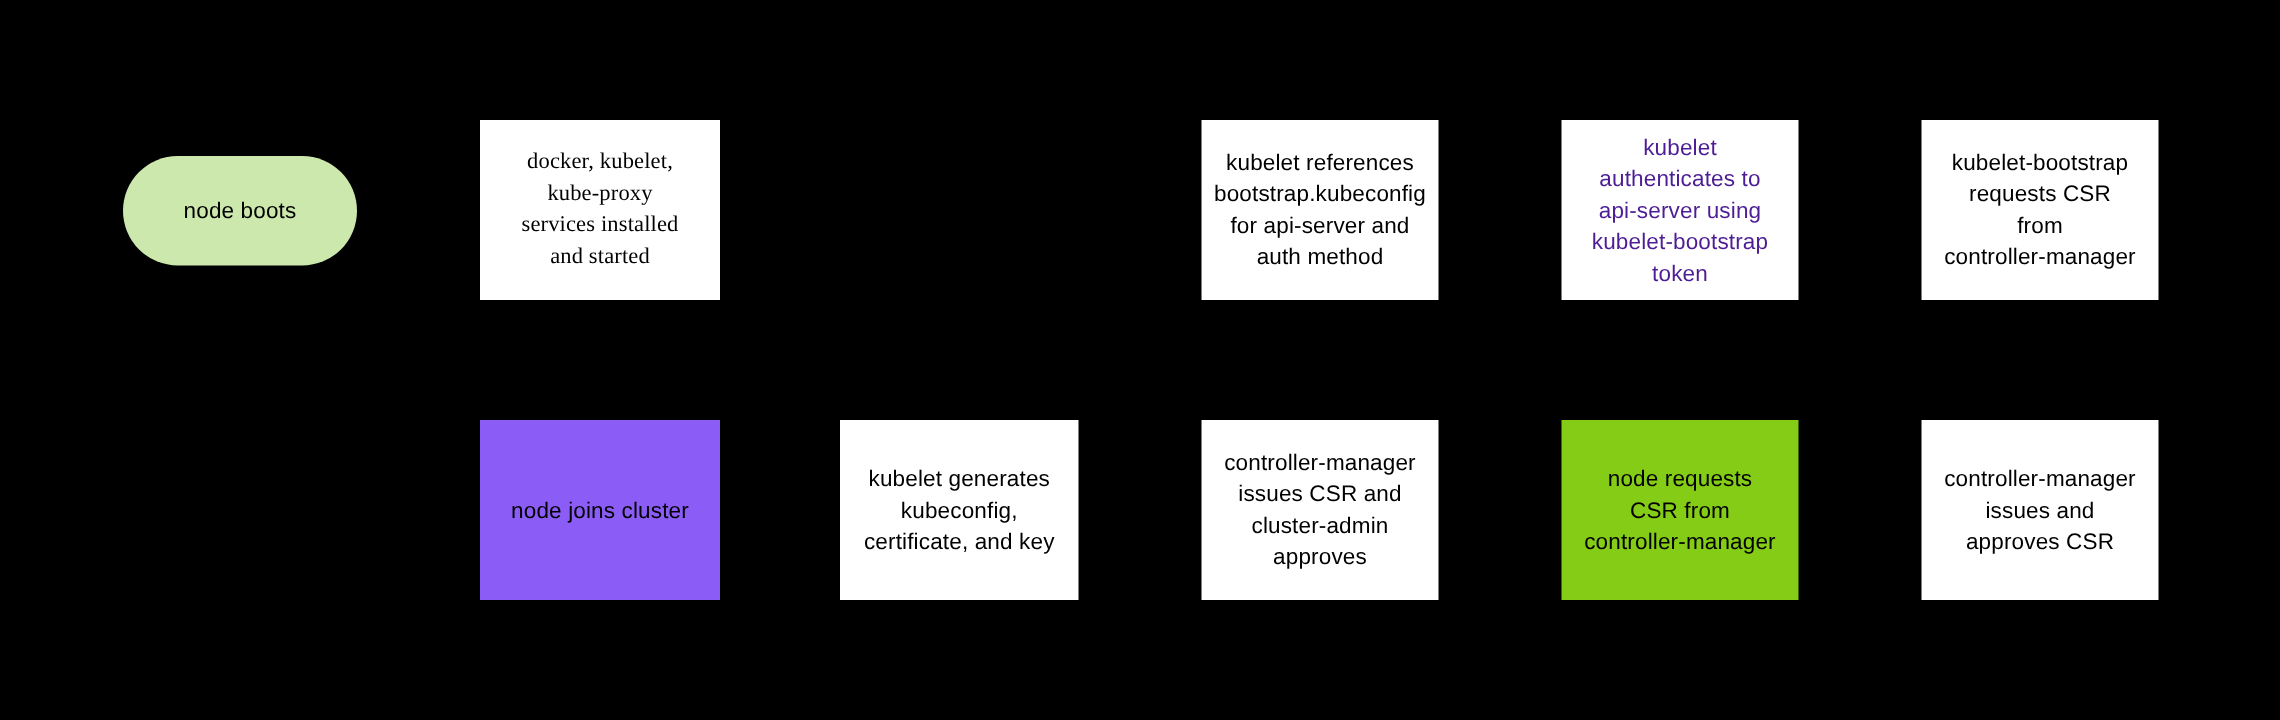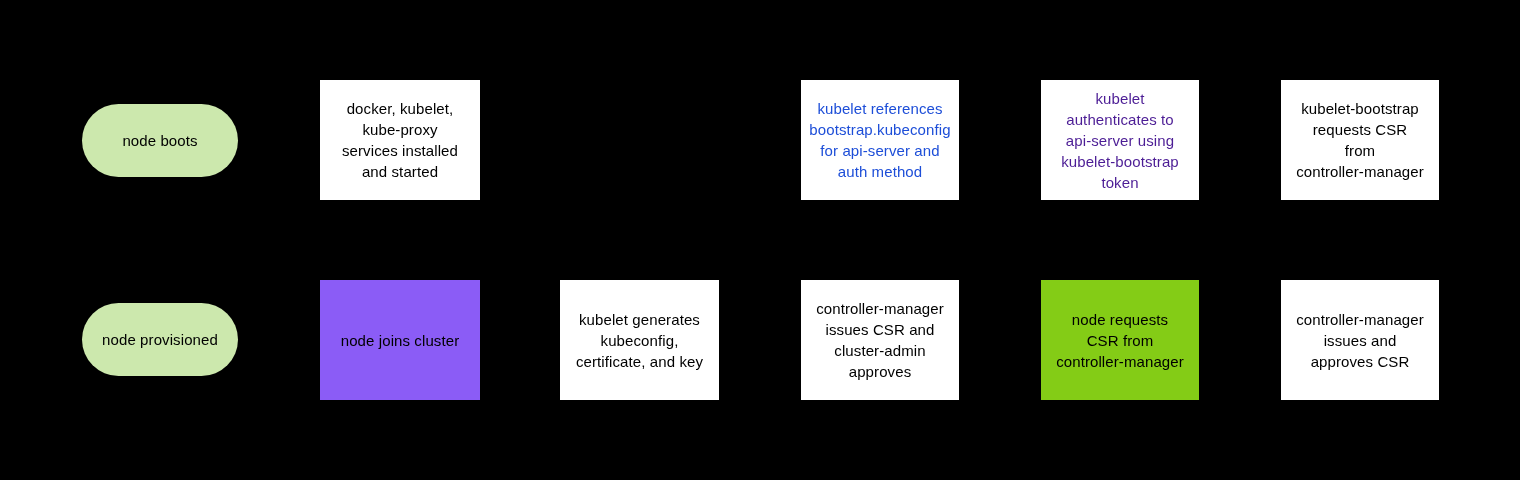--- a/index.html
+++ b/index.html
@@ -69,29 +69,29 @@
 </style>
 </head>
 <body style="background: rgb(0, 0, 0);">
 
 <div id="canvas" style="background: rgb(0, 0, 0);">
 
   <div class="node shape-pill" style="left: 82px; top: 104px; width: 156px; height: 73px; background: rgb(204, 232, 173); color: rgb(0, 0, 0);">
     <span class="label">node boots</span>
   </div>
 
-  <div class="node shape-rect" style="left: 320px; top: 80px; width: 160px; height: 120px; background: rgb(255, 255, 255); color: rgb(0, 0, 0);">
+  <div class="node shape-rect" style="left: 320px; top: 80px; width: 160px; height: 120px; background: rgb(255, 255, 255); color: rgb(0, 0, 0); font-family: Liberation Serif, serif;">
     <span class="label">docker, kubelet,
 kube-proxy
 services installed
 and started</span>
   </div>
 
 
-  <div class="node shape-rect overflow-text" style="left: 801px; top: 80px; width: 158px; height: 120px; background: rgb(255, 255, 255); color: #1d4ed8;">
+  <div class="node shape-rect overflow-text" style="left: 801px; top: 80px; width: 158px; height: 120px; background: rgb(255, 255, 255); color: #000000;">
     <span class="label">kubelet references
 bootstrap.kubeconfig
 for api-server and
 auth method</span>
   </div>
 
   <div class="node shape-rect" style="left: 1041px; top: 80px; width: 158px; height: 120px; background: rgb(255, 255, 255); color: #4c1d95;">
     <span class="label">kubelet
 authenticates to
 api-server using
@@ -99,23 +99,20 @@
 token</span>
   </div>
 
   <div class="node shape-rect" style="left: 1281px; top: 80px; width: 158px; height: 120px; background: rgb(255, 255, 255); color: rgb(0, 0, 0);">
     <span class="label">kubelet-bootstrap
 requests CSR
 from
 controller-manager</span>
   </div>
 
-  <div class="node shape-pill" style="left: 82px; top: 303px; width: 156px; height: 73px; background: rgb(204, 232, 173); color: rgb(0, 0, 0);">
-    <span class="label">node provisioned</span>
-  </div>
 
   <div class="node shape-rect" style="left: 320px; top: 280px; width: 160px; height: 120px; background: #8b5cf6; color: rgb(0, 0, 0);">
     <span class="label">node joins cluster</span>
   </div>
 
   <div class="node shape-rect" style="left: 560px; top: 280px; width: 159px; height: 120px; background: rgb(255, 255, 255); color: rgb(0, 0, 0);">
     <span class="label">kubelet generates
 kubeconfig,
 certificate, and key</span>
   </div>

